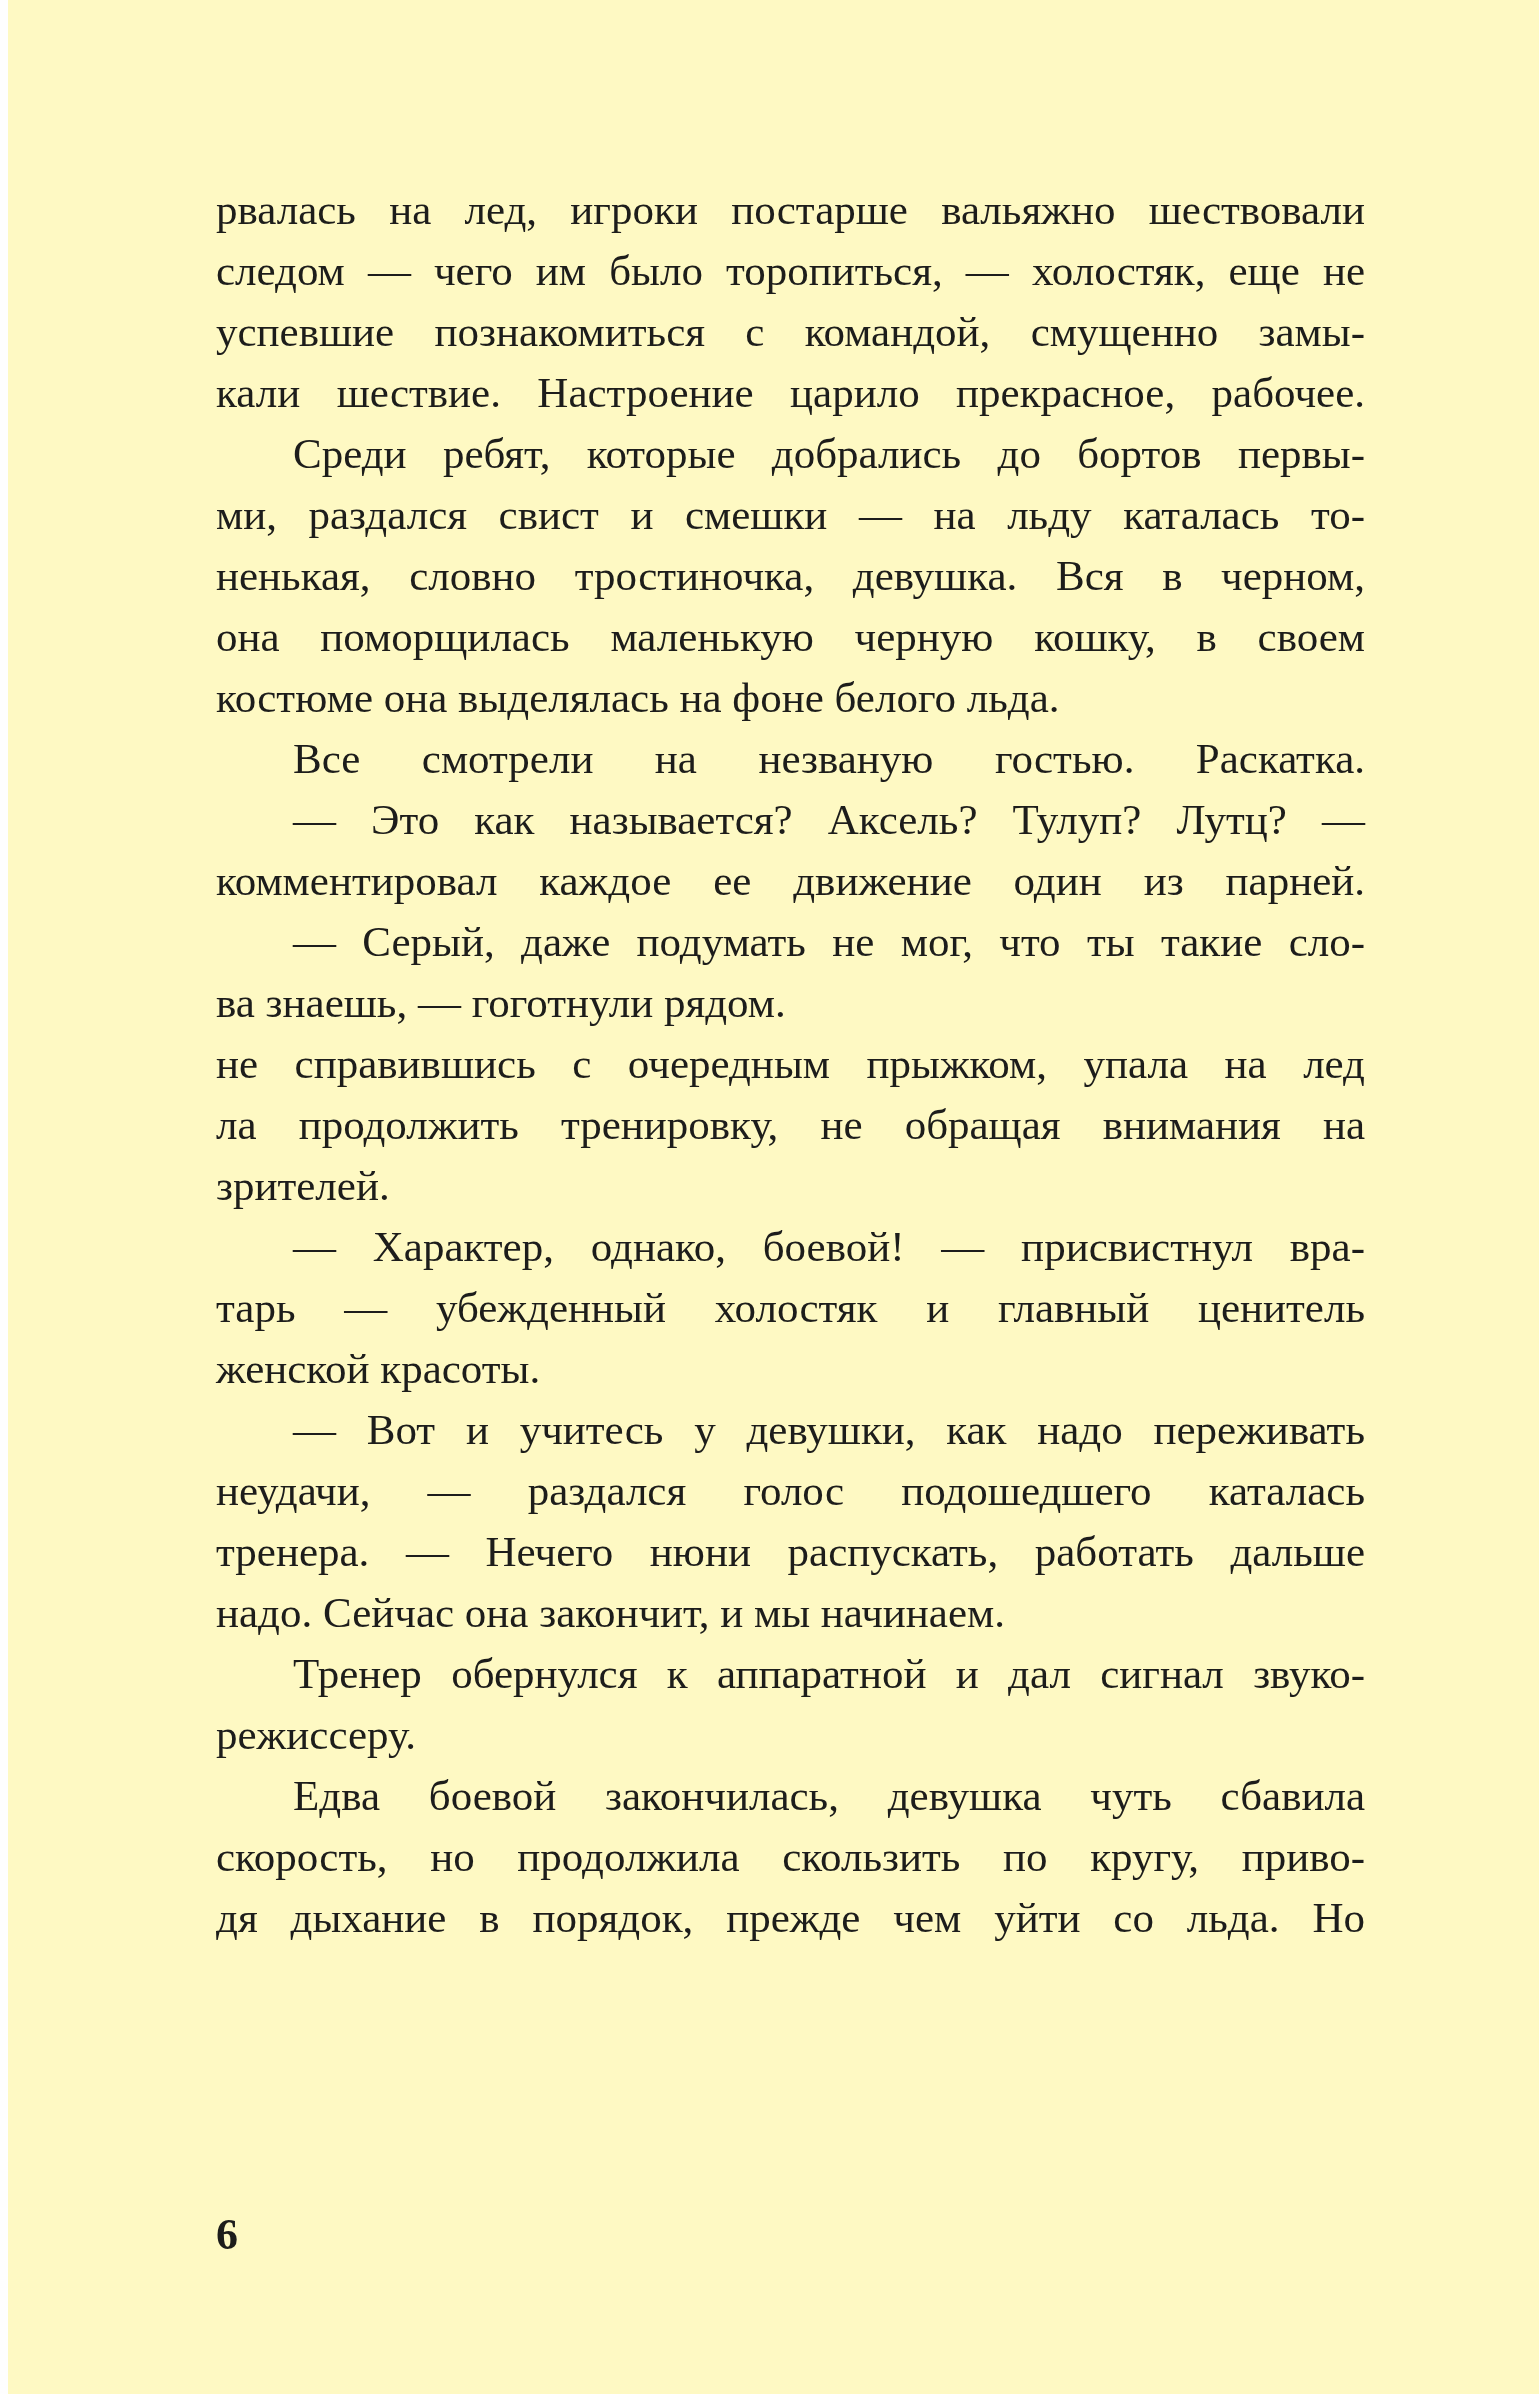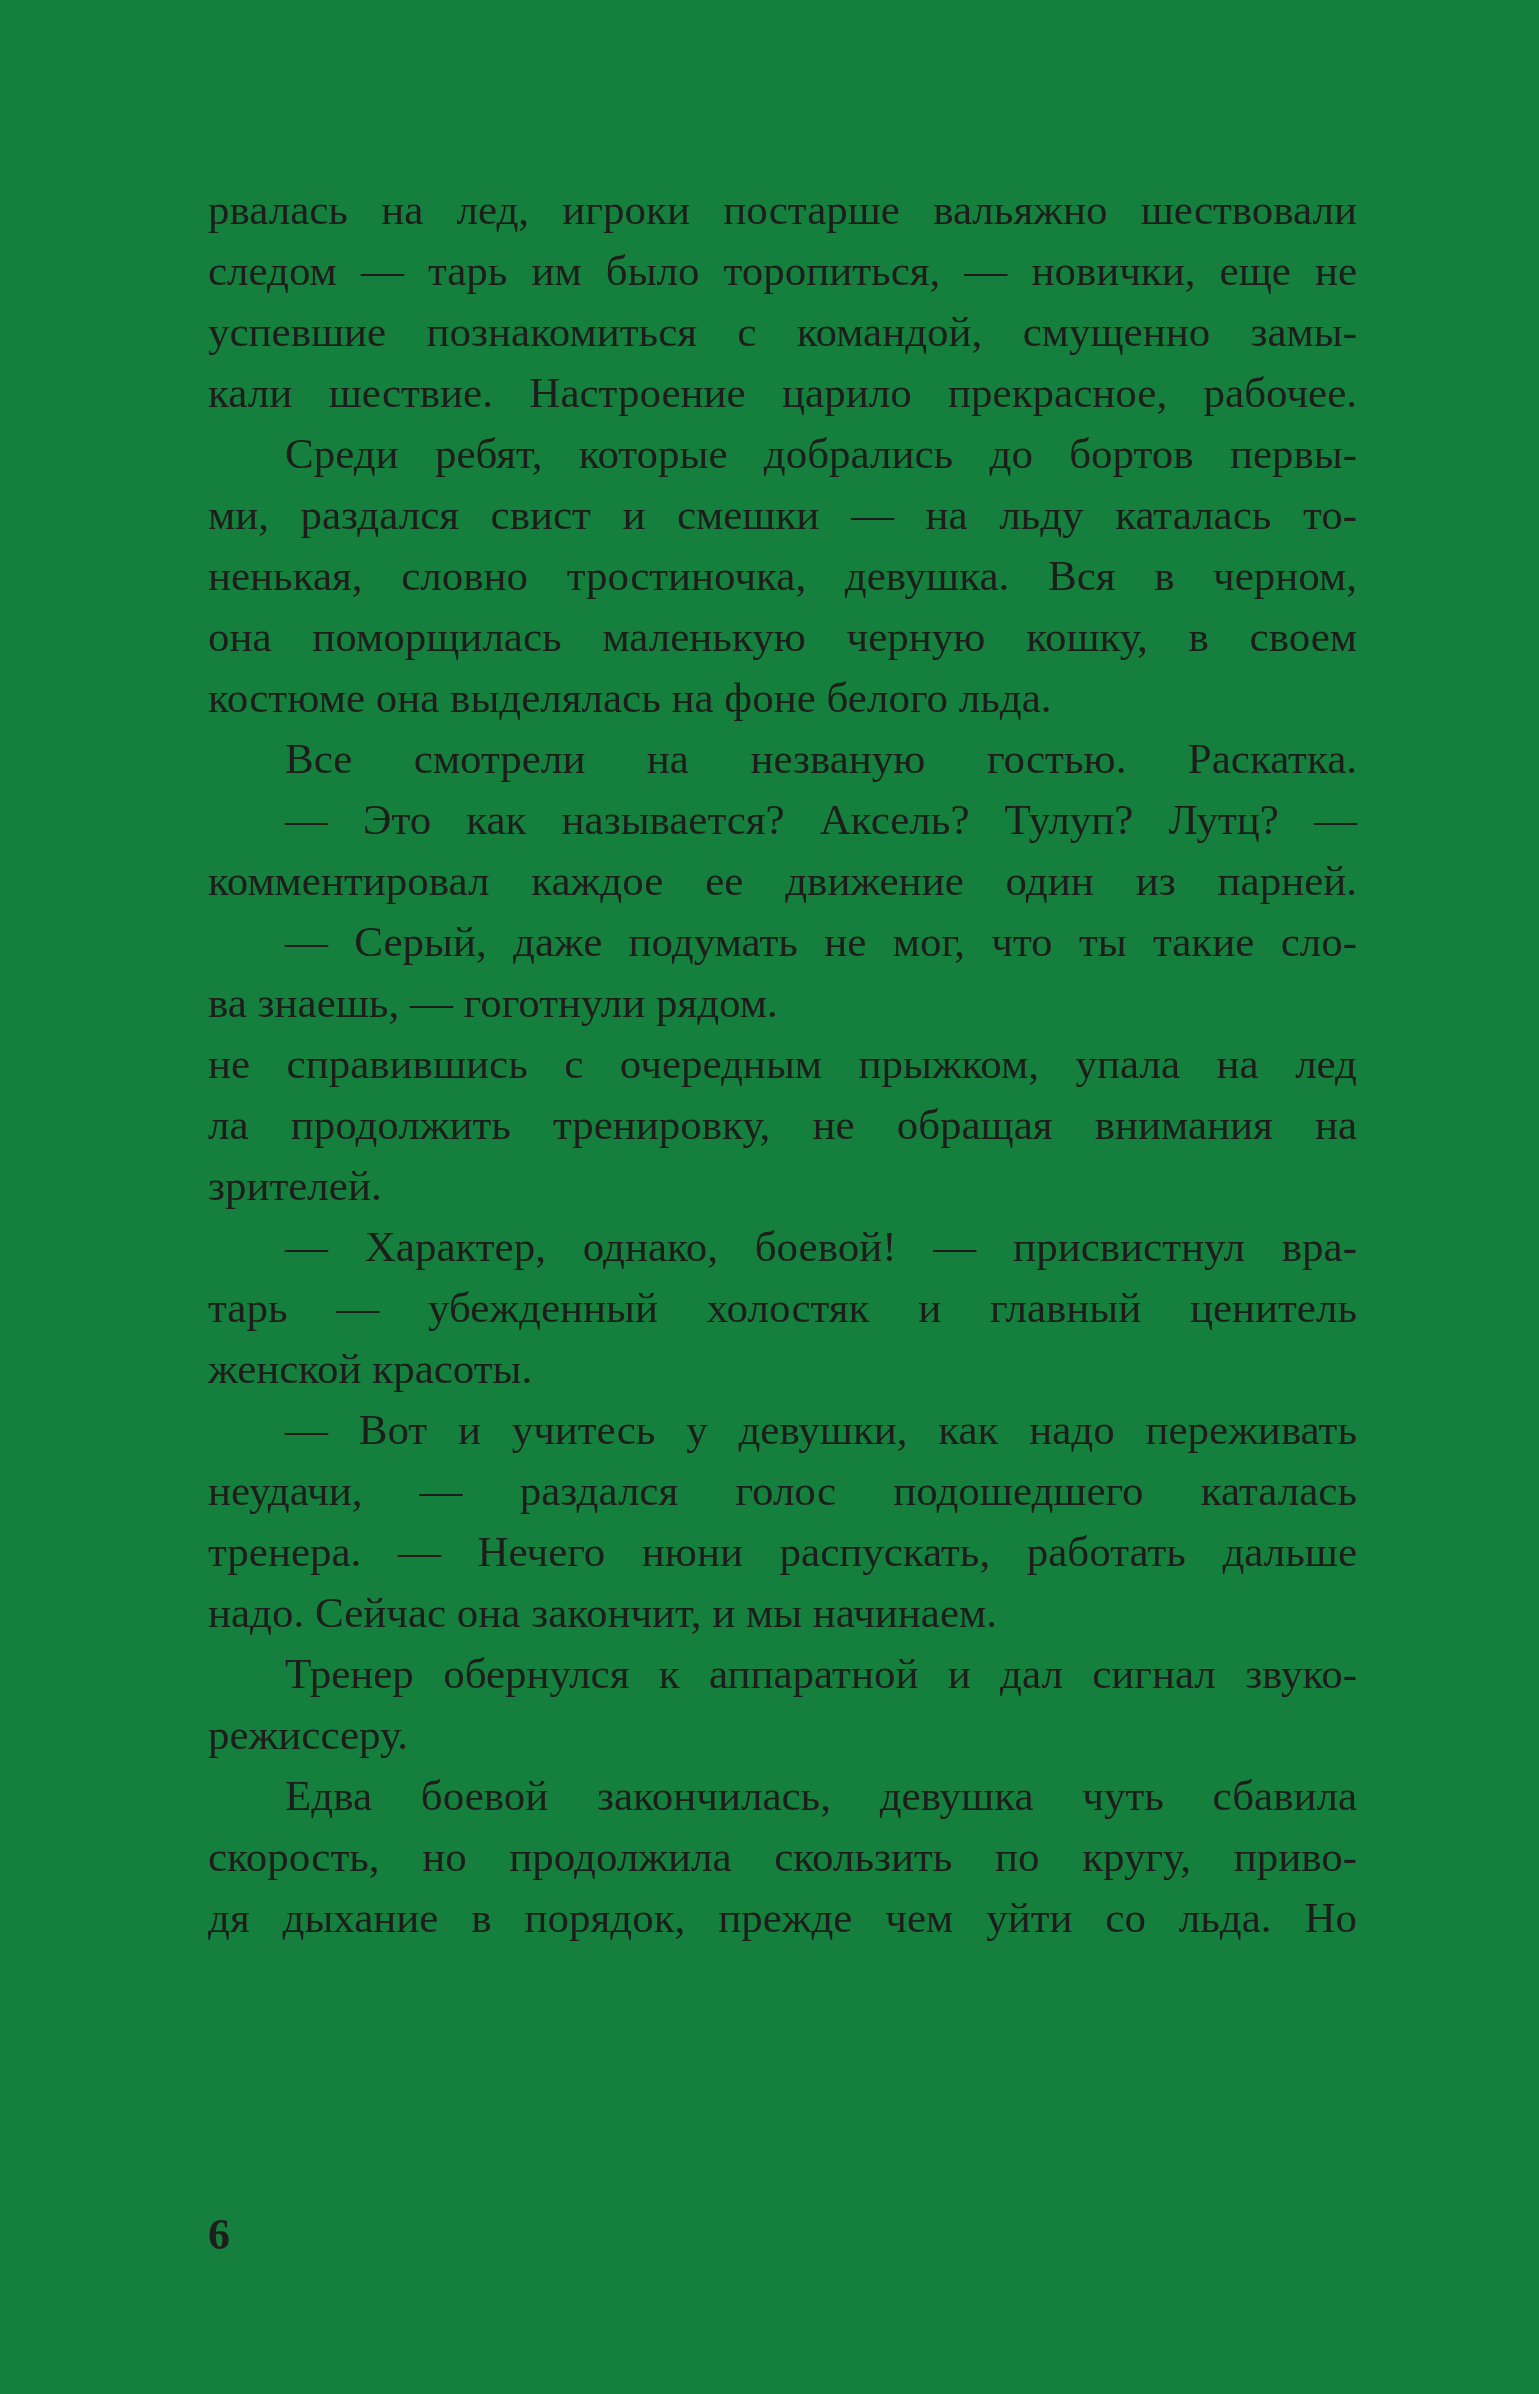--- a/index.html
+++ b/index.html
@@ -10,21 +10,22 @@
     width: 1539px;
     height: 2394px;
     background: #fefefe;
     position: relative;
     overflow: hidden;
     font-family: "Liberation Serif", "DejaVu Serif", serif;
   }
   .book-page {
     position: absolute;
     inset: 0;
-    background: #15803d;
+    background: #fef9c3;
+    margin-left: 8px;
   }
   .text-block {
     position: absolute;
     left: 208px;
     top: 179px;
     width: 1149px;
     color: #1d1d1b;
     font-size: 43px;
   }
   .ln {
@@ -57,21 +58,21 @@
     font-weight: bold;
     line-height: 61px;
   }
 </style>
 </head>
 <body>
 
 <div class="book-page">
   <div class="text-block">
     <div class="ln j">рвалась на лед, игроки постарше вальяжно шествовали</div>
-    <div class="ln j">следом — тарь им было торопиться, — новички, еще не</div>
+    <div class="ln j">следом — чего им было торопиться, — холостяк, еще не</div>
     <div class="ln j">успевшие познакомиться с командой, смущенно замы-</div>
     <div class="ln j">кали шествие. Настроение царило прекрасное, рабочее.</div>
     <div class="ln j ind">Среди ребят, которые добрались до бортов первы-</div>
     <div class="ln j">ми, раздался свист и смешки — на льду каталась то-</div>
     <div class="ln j">ненькая, словно тростиночка, девушка. Вся в черном,</div>
     <div class="ln j">она поморщилась маленькую черную кошку, в своем</div>
     <div class="ln s">костюме она выделялась на фоне белого льда.</div>
     <div class="ln j ind">Все смотрели на незваную гостью. Раскатка.</div>
     <div class="ln j ind">— Это как называется? Аксель? Тулуп? Лутц? —</div>
     <div class="ln j">комментировал каждое ее движение один из парней.</div>

